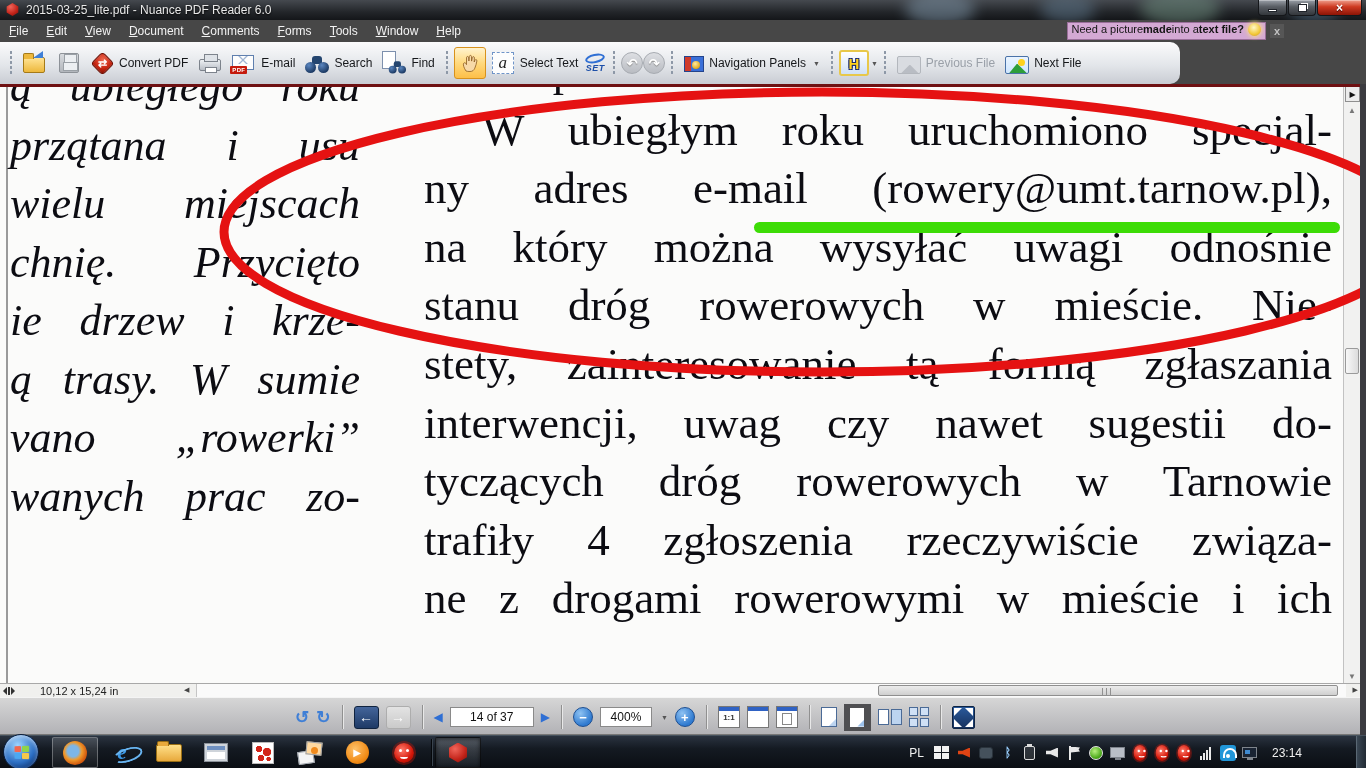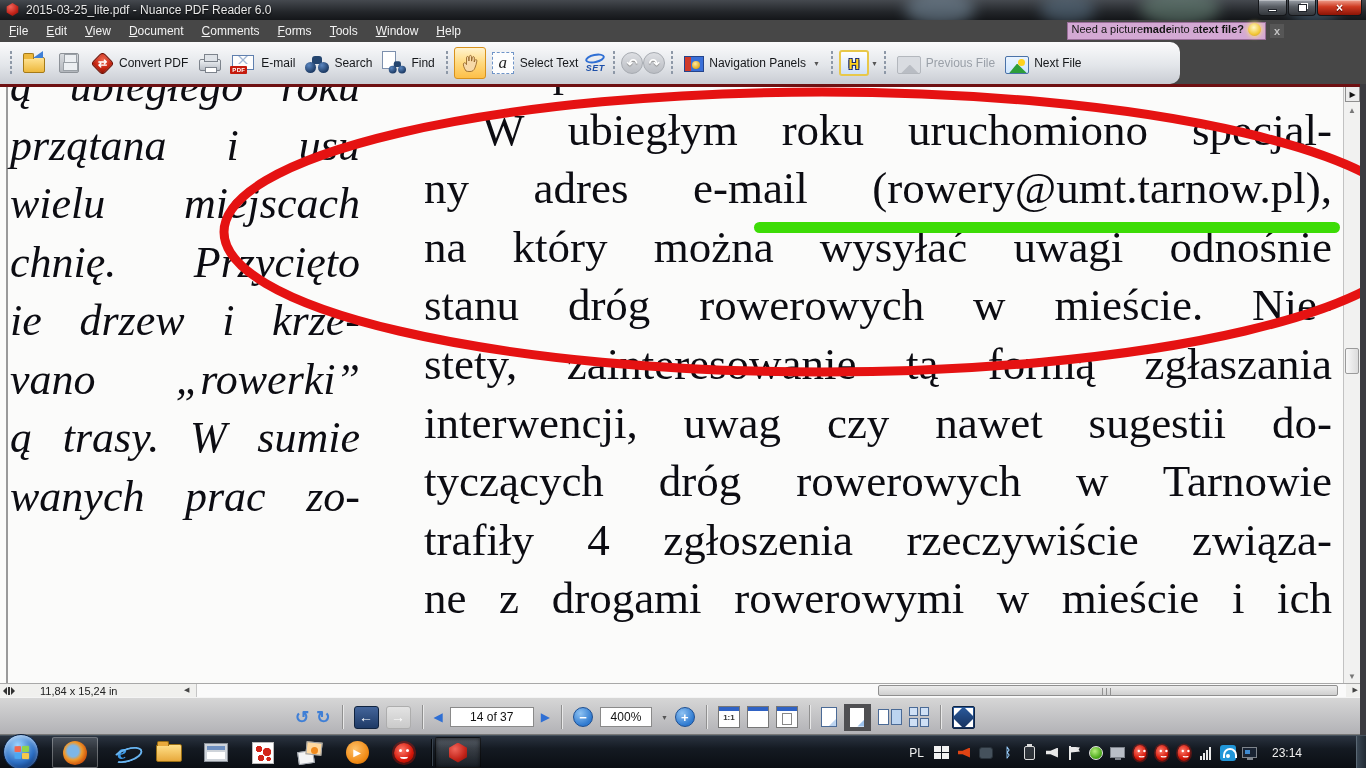--- a/index.html
+++ b/index.html
@@ -437,22 +437,22 @@
 
   <div class="doc-area">
     <div class="page-edge"></div>
 
     <div class="doc-col left-col">
       <div class="dline">ą ubiegłego roku</div>
       <div class="dline">przątana i usu</div>
       <div class="dline">wielu miejscach</div>
       <div class="dline">chnię. Przycięto</div>
       <div class="dline">ie drzew i krze-</div>
+      <div class="dline">ą trasy. W sumie</div>
       <div class="dline">vano „rowerki”</div>
-      <div class="dline">ą trasy. W sumie</div>
       <div class="dline">wanych prac zo-</div>
     </div>
 
     <div class="doc-col right-col">
       <div class="dline nojust">cek Kupiec.</div>
       <div class="dline indent">W ubiegłym roku uruchomiono specjal-</div>
       <div class="dline">ny adres e-mail (rowery@umt.tarnow.pl),</div>
       <div class="dline">na który można wysyłać uwagi odnośnie</div>
       <div class="dline">stanu dróg rowerowych w mieście. Nie-</div>
       <div class="dline">stety, zainteresowanie tą formą zgłaszania</div>
@@ -476,21 +476,21 @@
     </svg>
   </div>
   <div class="win-right-edge"></div>
 
   <div class="statusbar">
     <div class="splitter">
         <i class="tri-l"></i>
         <i class="split-bar"></i>
         <i class="tri-r"></i>
       </div>
-    <div class="pagesize">11,84 x 15,24 in</div>
+    <div class="pagesize">10,12 x 15,24 in</div>
     <div class="hs-left">◀</div>
     <div class="hs-track">
       <div class="hs-thumb">
           <div class="hs-grip"></div>
         </div>
     </div>
     <div class="hs-right">▶</div>
   </div>
 
   <div class="bottombar">

